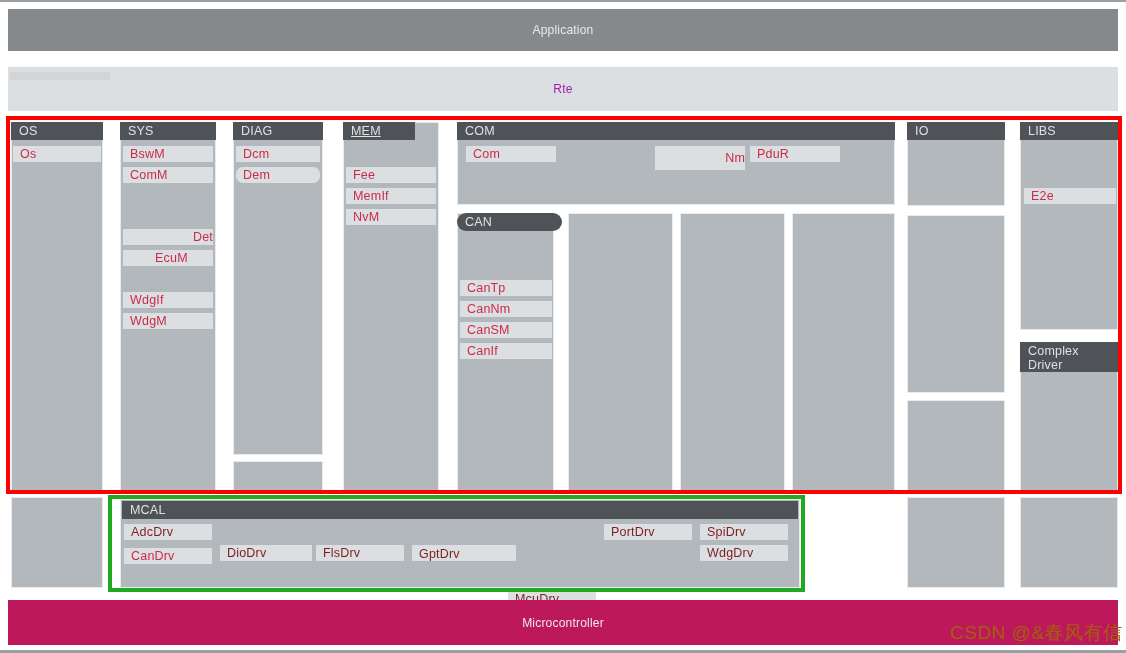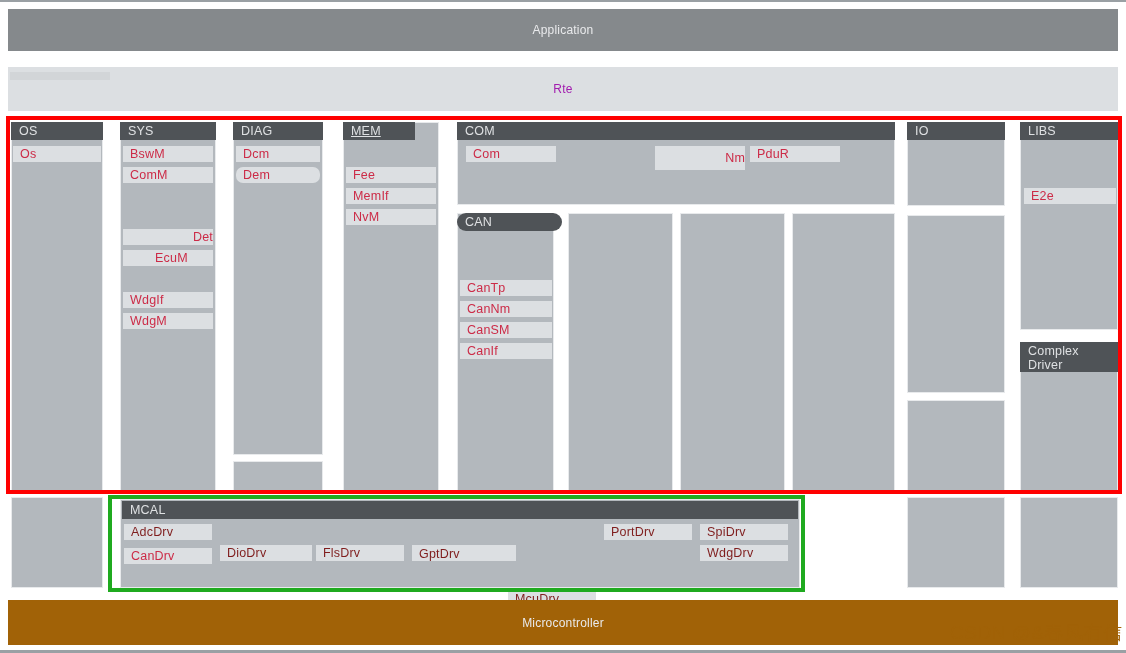--- a/index.html
+++ b/index.html
@@ -23,21 +23,21 @@
     position: absolute;
     display: flex;
     align-items: center;
     justify-content: center;
     color: #e9eaec;
     font-size: 12px;
     letter-spacing: .2px;
   }
   .band-app   { background: #85898c; }
   .band-rte   { background: #dcdfe2; color: #a21caf; }
-  .band-mcu   { background: #a16207; }
+  .band-mcu   { background: #be185d; }
 
   .rte-strip {
     position: absolute;
     background: #d2d5d8;
   }
 
   .group {
     position: absolute;
     background: #b3b8bd;
     border: 1px solid #e8eaec;

